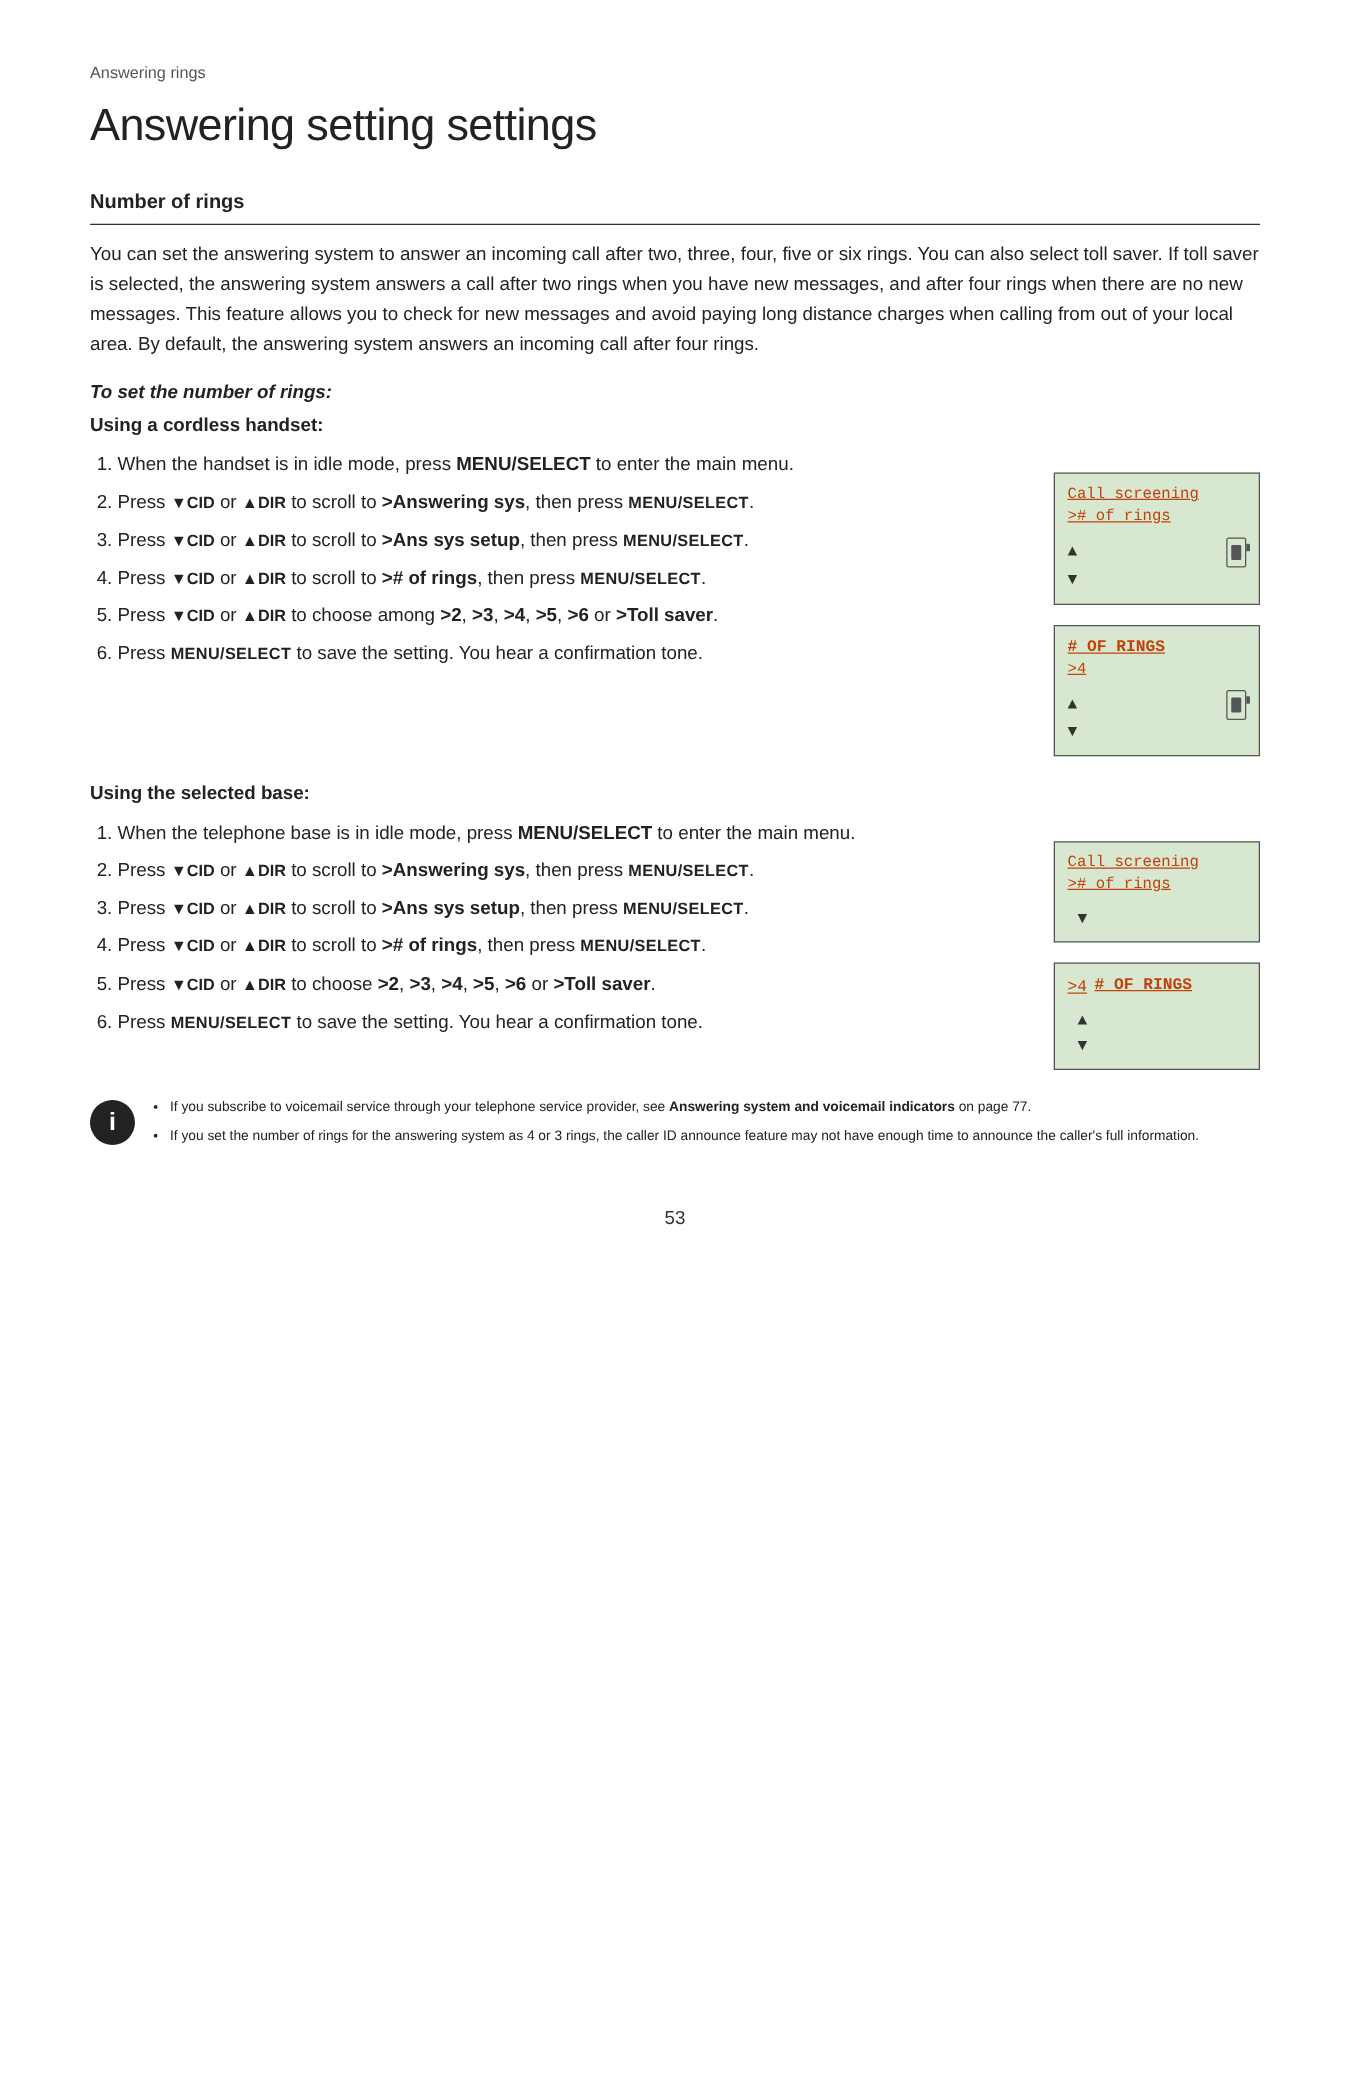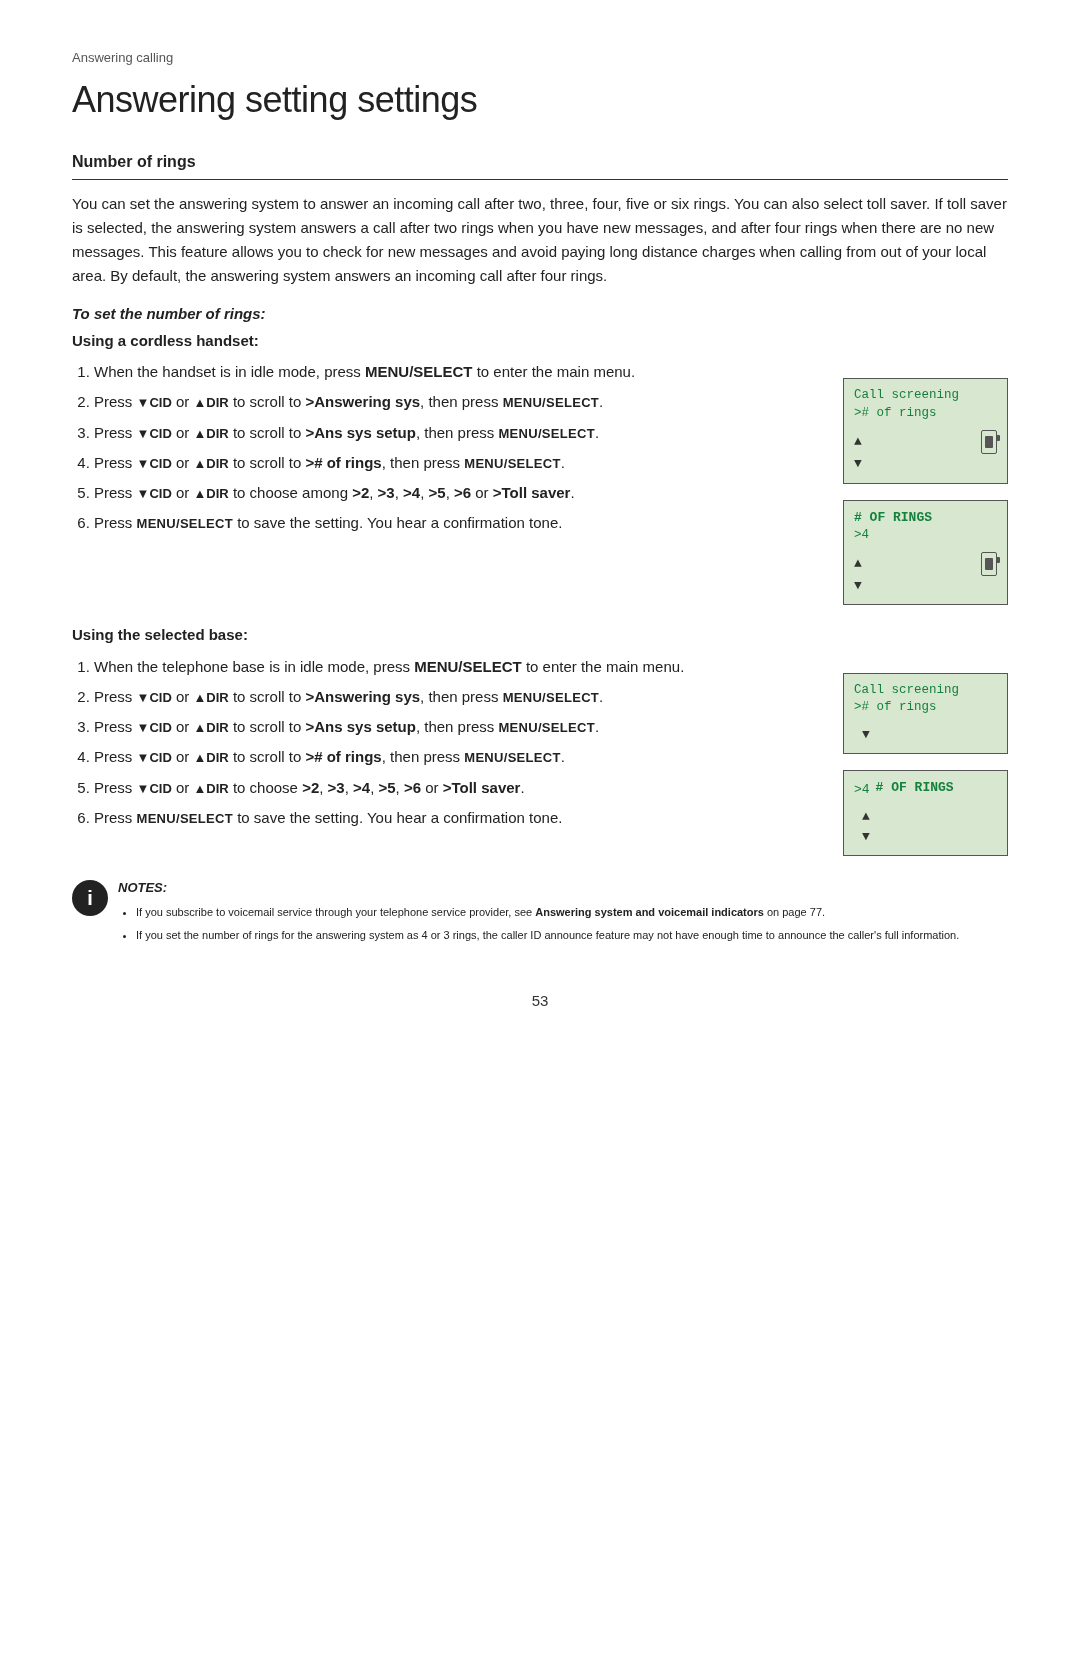--- a/index.html
+++ b/index.html
@@ -85,21 +85,22 @@
       width: 165px;
       min-height: 70px;
       position: relative;
       display: flex;
       flex-direction: column;
       justify-content: flex-start;
     }
     .lcd-box .lcd-line {
       white-space: pre;
       line-height: 1.4;
-      color: #15803d;
+      color: #c2410c;
+      text-decoration: underline;
     }
     .lcd-arrow-up {
       display: block;
       text-align: center;
       font-size: 13px;
       color: #333;
     }
     .lcd-arrow-down {
       display: block;
       text-align: center;
@@ -152,21 +153,21 @@
       font-size: 15px;
       color: #333;
     }
     .section-gap {
       margin-top: 18px;
     }
   </style>
 </head>
 <body>
 
-<div class="breadcrumb">Answering calling</div>
+<div class="breadcrumb">Answering rings</div>
 <div class="page-title">Answering setting settings</div>
 
 <div class="section-heading">Number of rings</div>
 
 <div class="body-text">You can set the answering system to answer an incoming call after two, three, four, five or six rings. You can also select toll saver. If toll saver is selected, the answering system answers a call after two rings when you have new messages, and after four rings when there are no new messages. This feature allows you to check for new messages and avoid paying long distance charges when calling from out of your local area. By default, the answering system answers an incoming call after four rings.</div>
 
 <div class="sub-heading">To set the number of rings:</div>
 <div class="sub-heading2">Using a cordless handset:</div>
 
 <div class="two-col">
@@ -259,21 +260,20 @@
       <div class="lcd-row" style="justify-content:flex-start;">
         <span class="lcd-arrow-down" style="margin-left:8px;">▼</span>
       </div>
     </div>
   </div>
 </div>
 
 <div class="note-section">
   <div class="note-icon">i</div>
   <div class="notes-body">
-    <div class="notes-label">NOTES:</div>
     <ul>
       <li>If you subscribe to voicemail service through your telephone service provider, see <b>Answering system and voicemail indicators</b> on page 77.</li>
       <li>If you set the number of rings for the answering system as 4 or 3 rings, the caller ID announce feature may not have enough time to announce the caller's full information.</li>
     </ul>
   </div>
 </div>
 
 <div class="page-num">53</div>
 
 </body></html>

